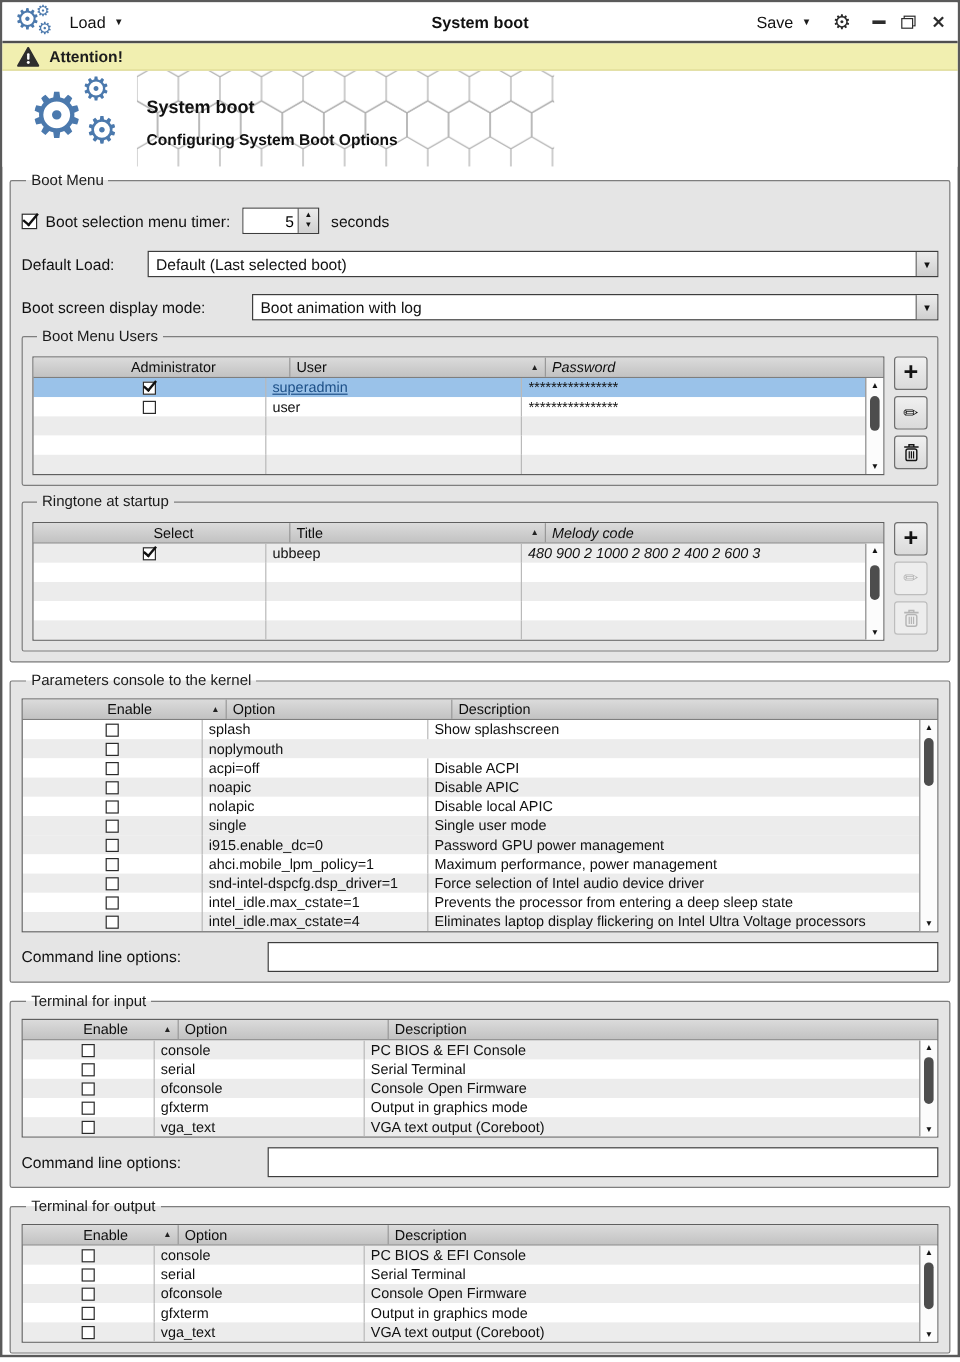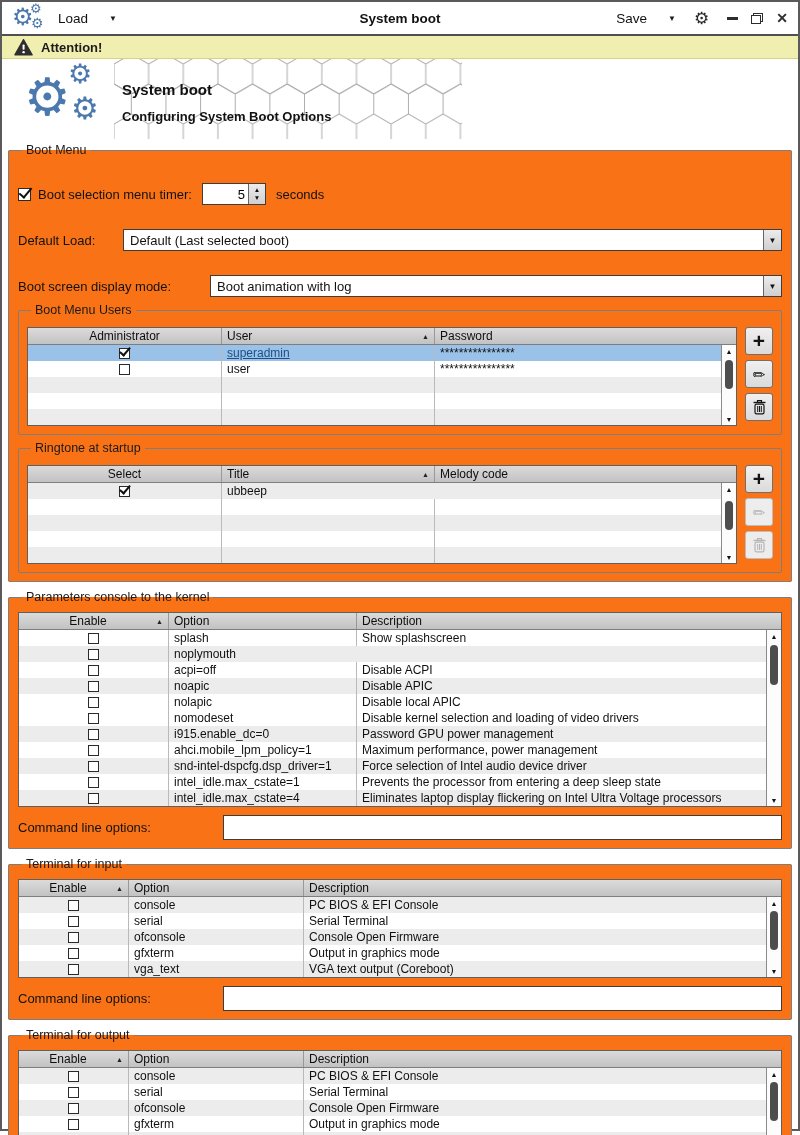--- a/index.html
+++ b/index.html
@@ -20,21 +20,21 @@
   .titlebar {
     height: 34px; flex: none; position: relative;
     display: flex; align-items: center;
     border-bottom: 2px solid #4f4f4f; background: #fff;
     padding: 0 10px;
   }
   .appicon { position: relative; width: 34px; height: 28px; color:#4b79ad; flex:none; }
   .appicon .g1 { position:absolute; left:0; top:1px; font-size:24px; line-height:1; }
   .appicon .g2 { position:absolute; left:18px; top:-2px; font-size:13px; line-height:1; }
   .appicon .g3 { position:absolute; left:19px; top:12px; font-size:14px; line-height:1; }
-  .menu-ctl { display:flex; align-items:center; gap:21px; margin-left:12px; font-size:13.5px; cursor:default; }
+  .menu-ctl { display:flex; align-items:center; gap:7px; margin-left:12px; font-size:13.5px; cursor:default; }
   .caret { font-size:8px; color:#1c1c1c; }
   .tb-title {
     position:absolute; left:0; right:0; text-align:center;
     font-weight:bold; font-size:13.5px; pointer-events:none;
   }
   .tb-right { margin-left:auto; display:flex; align-items:center; gap:18px; }
   .gearbtn { font-size:17px; color:#2a2a2a; line-height:1; }
   .winctls { display:flex; align-items:center; gap:13px; }
   .min-ic { width:11px; height:3px; background:#2d2d2d; }
   .max-ic { position:relative; width:12px; height:11px; }
@@ -58,66 +58,66 @@
   .logo .g1 { position:absolute; left:0; top:6px; font-size:52px; line-height:1; }
   .logo .g2 { position:absolute; left:44px; top:-4px; font-size:27px; line-height:1; }
   .logo .g3 { position:absolute; left:47px; top:28px; font-size:31px; line-height:1; }
   .ph-title { position:absolute; left:120px; top:22px; font-size:15px; font-weight:bold; }
   .ph-sub   { position:absolute; left:120px; top:50px; font-size:13px; font-weight:bold; }
 
   
   .content { flex:1; padding: 4px 6px 0 6px; display:flex; flex-direction:column; }
   fieldset {
     border: 1px solid #7e7e7e; border-radius: 2px;
-    padding: 2px 9px 8px 9px; min-inline-size: 0; background:#f97316;
+    padding: 2px 9px 8px 9px; min-inline-size: 0; background:#e5e5e5;
   }
   legend { font-size:12.5px; color:#1a1a1a; padding:0 4px; margin-left:4px; }
   .inner-fs { margin-top: 6px; padding: 4px 8px 8px 8px; }
 
   
-  .frow { display:flex; align-items:center; margin-top:24px; }
+  .frow { display:flex; align-items:center; margin-top:14px; }
   .lbl { font-size:13px; white-space:nowrap; }
   .bigcb { width:13px; height:13px; border:1.5px solid #2a2a2a; background:#fff; position:relative; margin-right:7px; flex:none; }
   .bigcb.checked::after { content:""; position:absolute; left:2.5px; top:-4px; width:5px; height:11px;
     border-right:2px solid #111; border-bottom:2px solid #111; transform:rotate(40deg); }
   .spinbox { display:flex; margin-left:10px; width:64px; height:22px; border:1.5px solid #3d3d3d; background:#fff; }
   .spinval { flex:1; width:30px; border:none; outline:none; text-align:right; font:13px "Liberation Sans",sans-serif; padding-right:3px; }
   .spin { width:17px; border-left:1px solid #666; background:linear-gradient(#ebebeb,#d0d0d0);
     display:flex; flex-direction:column; align-items:center; justify-content:center; font-size:6.5px; line-height:1.3; color:#111; }
   .unit { margin-left:10px; font-size:13px; }
   .combo { flex:1; height:22px; border:1.5px solid #3d3d3d; background:#fff; display:flex; align-items:stretch; }
   .combo .val { flex:1; display:flex; align-items:center; padding:0 6px; font-size:13px; white-space:nowrap; overflow:hidden; }
   .combo .dd { width:18px; border-left:1px solid #666; background:linear-gradient(#ececec,#cfcfcf);
     display:flex; align-items:center; justify-content:center; font-size:8px; color:#111; }
   .lbl-dl { width:105px; }
   .lbl-dm { width:192px; }
 
   
   .tblwrap { display:flex; align-items:flex-start; margin-top:6px; }
   .tbl { position:relative; border:1px solid #5f5f5f; background:#fff; flex:1; }
-  .thead { display:flex; height:17px; background:linear-gradient(#dbdbdb,#c2c2c2); border-bottom:1px solid #7e7e7e; }
+  .thead { display:flex; height:17px; background:linear-gradient(#dbdbdb,#c2c2c2); border-bottom:1px solid #7e7e7e;padding-left:20px; }
   .th { display:flex; align-items:center; padding:0 5px; font-size:12px; color:#0e0e0e; border-right:1px solid #989898; }
   .th:last-child { border-right:none; }
   .th .thlabel { flex:1; white-space:nowrap; overflow:hidden; }
   .th .thlabel.center { text-align:center; }
   .sort { font-size:7px; color:#222; margin-left:4px; }
   .tr { display:flex; height:16px; align-items:stretch; background:#fff;text-align:center; }
   .tr.odd { background:#ececec; }
   .tr.selected { background:#9ac2e9; }
   .td { display:flex; align-items:center; padding:0 5px; font-size:12px; white-space:nowrap; overflow:hidden;
         border-right:1px solid #b9b9b9; }
   .td:last-child { border-right:none; }
   .td.center { justify-content:center; }
   .cb { width:11px; height:11px; border:1px solid #2a2a2a; background:#fff; position:relative; flex:none; }
   .cb.checked::after { content:""; position:absolute; left:2px; top:-3.5px; width:4px; height:9px;
     border-right:2px solid #111; border-bottom:2px solid #111; transform:rotate(40deg); }
   .link { color:#1c4f87; text-decoration:underline; }
 
   
-  .users .c1 { width:194px; } .users .c2 { width:213px; } .users .c3 { flex:1; padding-right:20px; }
+  .users .c1 { width:194px; } .users .c2 { width:213px; } .users .c3 { flex:1; padding-right:20px;font-style:italic; }
   .kern  .c1 { width:150px; } .kern  .c2 { width:188px; } .kern  .c3 { flex:1; padding-right:18px; }
   .term  .c1 { width:110px; } .term  .c2 { width:175px; } .term  .c3 { flex:1; padding-right:18px; }
 
   
   .vscroll { position:absolute; top:17px; right:0; bottom:0; width:15px; background:#fcfcfc;
     border-left:1px solid #8a8a8a; display:flex; flex-direction:column; z-index:2; }
   .varrow { height:12px; flex:none; display:flex; align-items:center; justify-content:center; font-size:7px; color:#141414; }
   .vtrack { flex:1; position:relative; }
   .vthumb { position:absolute; left:3px; width:8px; background:#4d4d4d; border-radius:4px; }
 
@@ -358,20 +358,23 @@
             </div>
             <div class="tbody">
 
                 <div class="tr odd">
                   <div class="td c1 center">
                     <span class="cb checked"></span>
                   </div>
                   <div class="td c2">
                     <span>ubbeep</span>
                   </div>
+                  <div class="td c3">
+                    <span>480 900 2 1000 2 800 2 400 2 600 3</span>
+                  </div>
                 </div>
 
                 <div class="tr empty">
                   <div class="td c1 center"></div>
                   <div class="td c2">
                     <span></span>
                   </div>
                   <div class="td c3">
                     <span></span>
                   </div>
@@ -504,32 +507,32 @@
                   <span class="cb"></span>
                 </div>
                 <div class="td c2">
                   <span>nolapic</span>
                 </div>
                 <div class="td c3">
                   <span>Disable local APIC</span>
                 </div>
               </div>
 
-
-              <div class="tr">
-                <div class="td c1 center">
-                  <span class="cb"></span>
-                </div>
-                <div class="td c2">
-                  <span>nomodeset</span>
-                </div>
-                <div class="td c3">
-                  <span>Disable kernel selection and loading of video drivers</span>
-                </div>
-              </div>
+              <div class="tr odd">
+                <div class="td c1 center">
+                  <span class="cb"></span>
+                </div>
+                <div class="td c2">
+                  <span>single</span>
+                </div>
+                <div class="td c3">
+                  <span>Single user mode</span>
+                </div>
+              </div>
+
 
               <div class="tr odd">
                 <div class="td c1 center">
                   <span class="cb"></span>
                 </div>
                 <div class="td c2">
                   <span>i915.enable_dc=0</span>
                 </div>
                 <div class="td c3">
                   <span>Password GPU power management</span>

